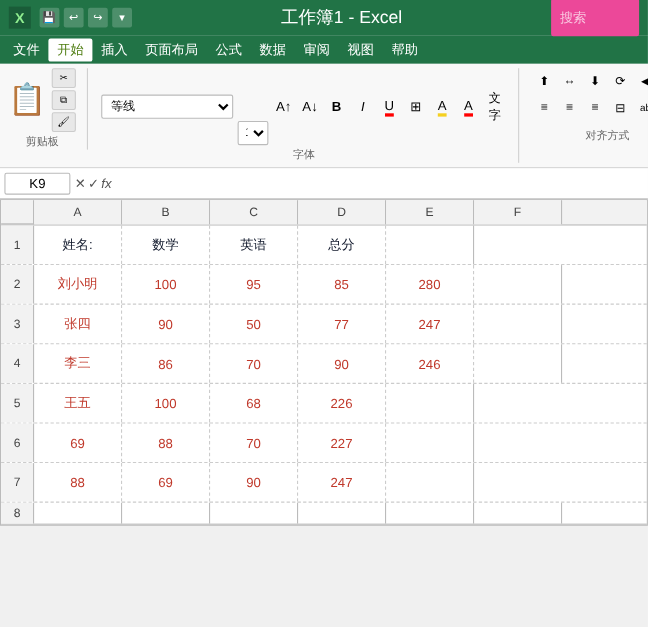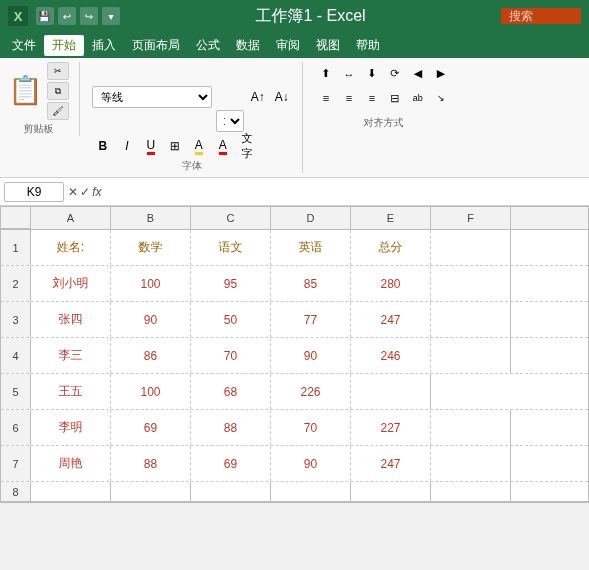--- a/index.html
+++ b/index.html
@@ -28,28 +28,28 @@
       width: 18px; height: 18px;
       background: rgba(255,255,255,0.2);
       border: none; border-radius: 2px; cursor: pointer;
       display: flex; align-items: center; justify-content: center;
       color: white; font-size: 10px;
     }
     .title-bar-title {
       flex: 1; text-align: center; font-size: 16px;
     }
     .title-bar-search {
-      background: #c2410c;
+      background: #ec4899;
       border: none;
       color: white;
       padding: 2px 8px;
       border-radius: 2px;
       font-size: 12px;
       width: 80px;
-      height: 16px;
+      height: 34px;
     }
     .title-bar-search::placeholder { color: rgba(255,255,255,0.7); }
 
     
     .menu-bar {
       background: #217346;
       height: 26px;
       display: flex;
       align-items: center;
       padding: 0 4px;
@@ -110,21 +110,21 @@
     .small-icon-btn {
       width: 22px; height: 18px;
       background: #e8e8e8;
       border: 1px solid #ccc;
       border-radius: 2px;
       display: flex; align-items: center; justify-content: center;
       cursor: pointer; font-size: 9px;
     }
 
     
-    .font-area { display: flex; flex-direction: column; gap: 3px; }
+    .font-area { display: flex; flex-direction: row; gap: 3px; }
     .font-row1 { display: flex; gap: 4px; align-items: center; }
     .font-select {
       width: 120px; height: 22px;
       border: 1px solid #bbb;
       border-radius: 2px;
       font-size: 11px;
       padding: 0 4px;
       background: white;
     }
     .size-select {
@@ -234,21 +234,21 @@
     }
     .data-cell {
       display: flex;
       align-items: center;
       justify-content: center;
       font-size: 12px;
       color: #c0392b;
       border-right: 1px dashed #ccc;
     }
     .data-cell.header-cell {
-      color: #a16207;
+      color: #0f172a;
       font-weight: normal;
     }
     .data-cell.empty { border-right: 1px solid #bbb; color: #333; }
 
     
     .col-a { width: 80px; min-width: 80px; }
     .col-b { width: 80px; min-width: 80px; }
     .col-c { width: 80px; min-width: 80px; }
     .col-d { width: 80px; min-width: 80px; }
     .col-e { width: 80px; min-width: 80px; }
@@ -381,21 +381,20 @@
       <div class="col-header col-c">C</div>
       <div class="col-header col-d">D</div>
       <div class="col-header col-e">E</div>
       <div class="col-header col-f">F</div>
     </div>
 
     <div class="data-row row-height">
       <div class="row-header">1</div>
       <div class="data-cell col-a header-cell">姓名:</div>
       <div class="data-cell col-b header-cell">数学</div>
-      <div class="data-cell col-c header-cell">语文</div>
       <div class="data-cell col-d header-cell">英语</div>
       <div class="data-cell col-e header-cell">总分</div>
       <div class="data-cell col-f empty"></div>
     </div>
 
     <div class="data-row row-height">
       <div class="row-header">2</div>
       <div class="data-cell col-a">刘小明</div>
       <div class="data-cell col-b">100</div>
       <div class="data-cell col-c">95</div>
@@ -428,31 +427,29 @@
       <div class="row-header">5</div>
       <div class="data-cell col-a">王五</div>
       <div class="data-cell col-b">100</div>
       <div class="data-cell col-d">68</div>
       <div class="data-cell col-e">226</div>
       <div class="data-cell col-f empty"></div>
     </div>
 
     <div class="data-row row-height">
       <div class="row-header">6</div>
-      <div class="data-cell col-a">李明</div>
       <div class="data-cell col-b">69</div>
       <div class="data-cell col-c">88</div>
       <div class="data-cell col-d">70</div>
       <div class="data-cell col-e">227</div>
       <div class="data-cell col-f empty"></div>
     </div>
 
     <div class="data-row row-height">
       <div class="row-header">7</div>
-      <div class="data-cell col-a">周艳</div>
       <div class="data-cell col-b">88</div>
       <div class="data-cell col-c">69</div>
       <div class="data-cell col-d">90</div>
       <div class="data-cell col-e">247</div>
       <div class="data-cell col-f empty"></div>
     </div>
 
     <div class="data-row row-8">
       <div class="row-header">8</div>
       <div class="data-cell col-a empty"></div>

